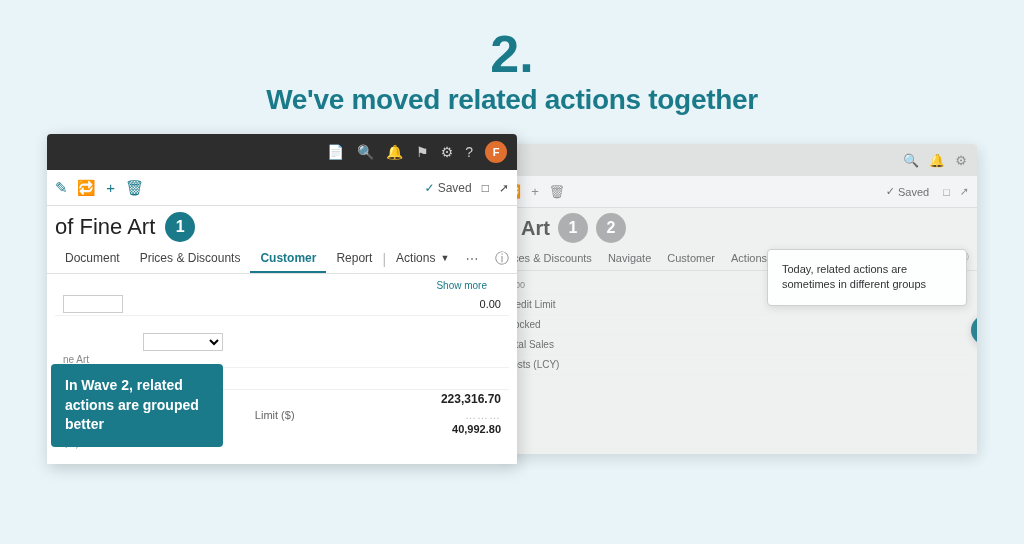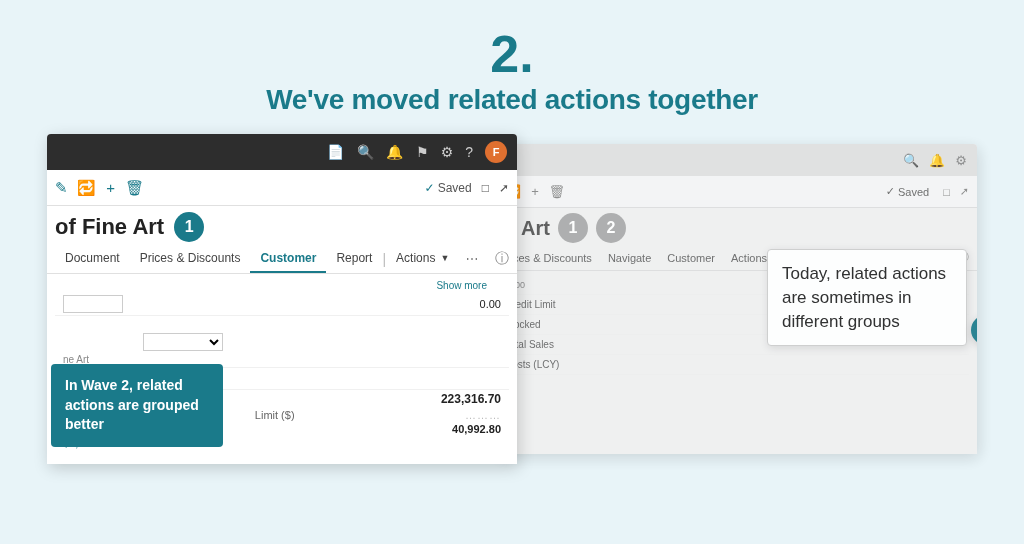--- a/index.html
+++ b/index.html
@@ -131,21 +131,21 @@
 
     
     .page-title-row {
       padding: 6px 8px 2px;
       display: flex;
       align-items: center;
       gap: 10px;
     }
     .page-title-text {
       font-size: 22px;
-      font-weight: 700;
+      font-weight: 400;
       color: #222;
     }
     .circle-badge {
       width: 30px;
       height: 30px;
       border-radius: 50%;
       background: #1a7a8a;
       color: #fff;
       font-size: 16px;
       font-weight: 700;
@@ -278,21 +278,21 @@
     }
     .tooltip-box.left-tooltip {
       top: 90px;
       left: 4px;
     }
     .tooltip-box.right-tooltip {
       background: #fff;
       color: #222;
       border: 1px solid #ccc;
       font-weight: 400;
-      font-size: 17px;
+      font-size: 11px;
       top: 105px;
       right: 10px;
       width: 200px;
       box-shadow: 1px 2px 8px rgba(0,0,0,0.12);
     }
 
     
     .nav-arrow {
       position: absolute;
       width: 36px;

